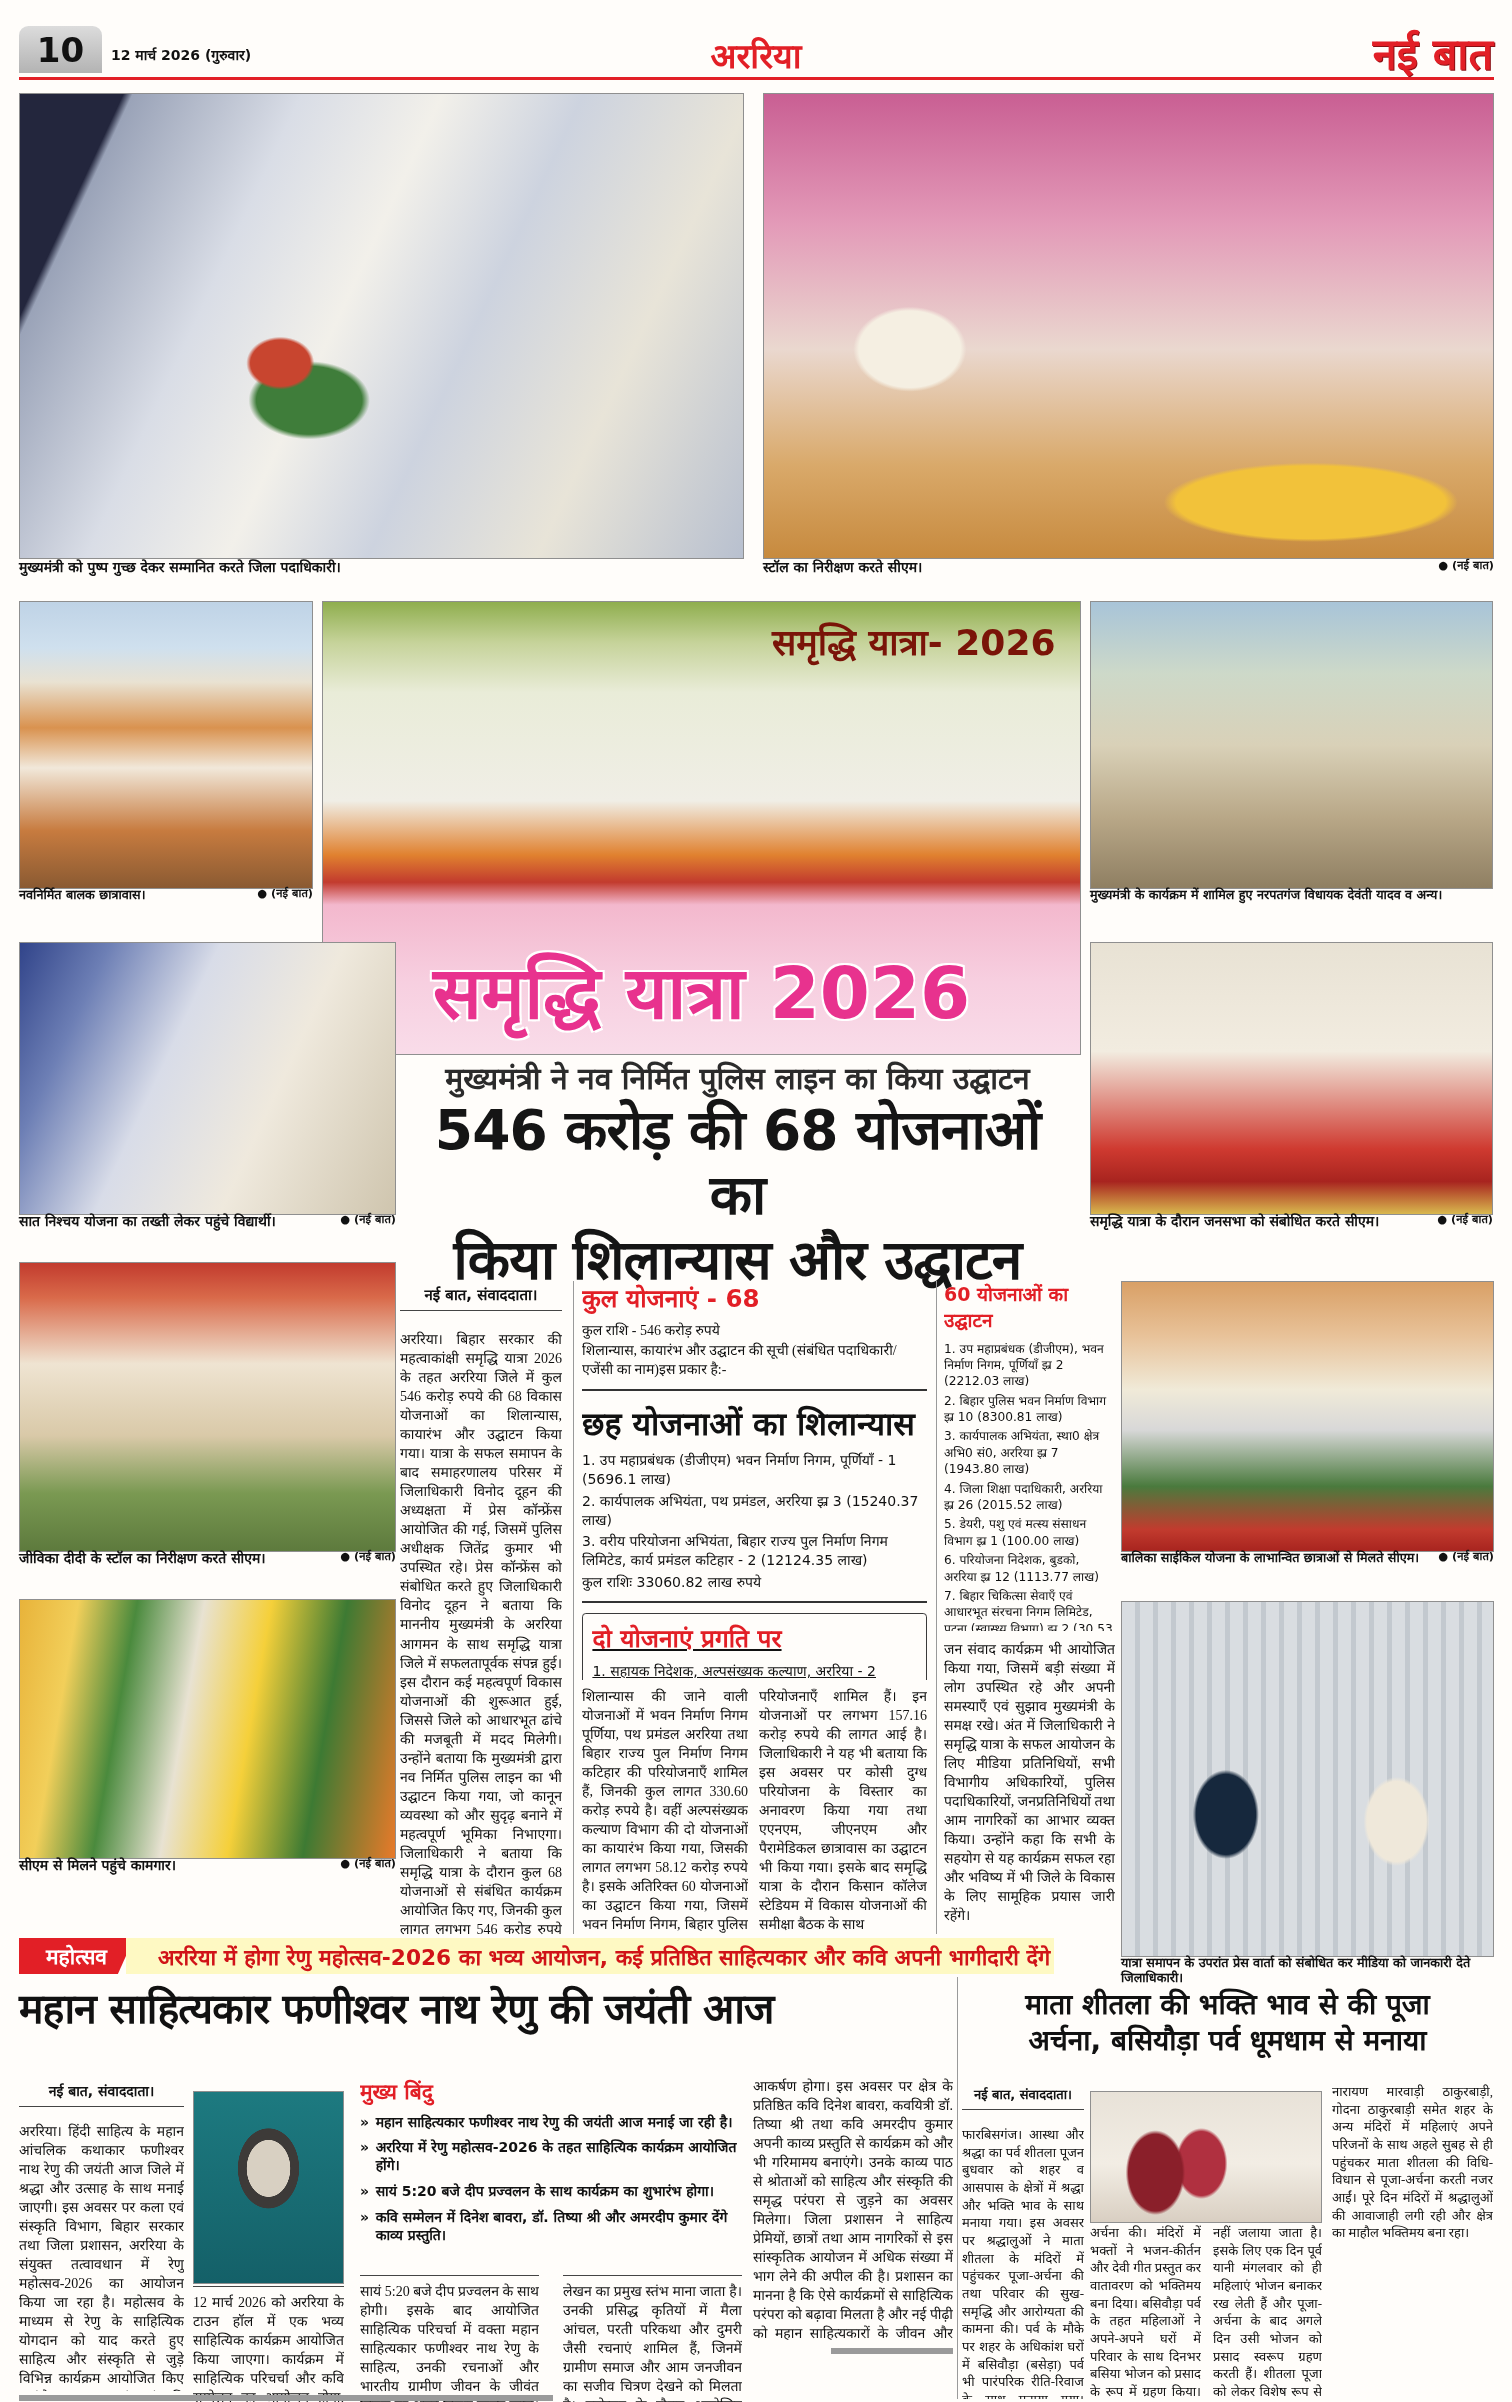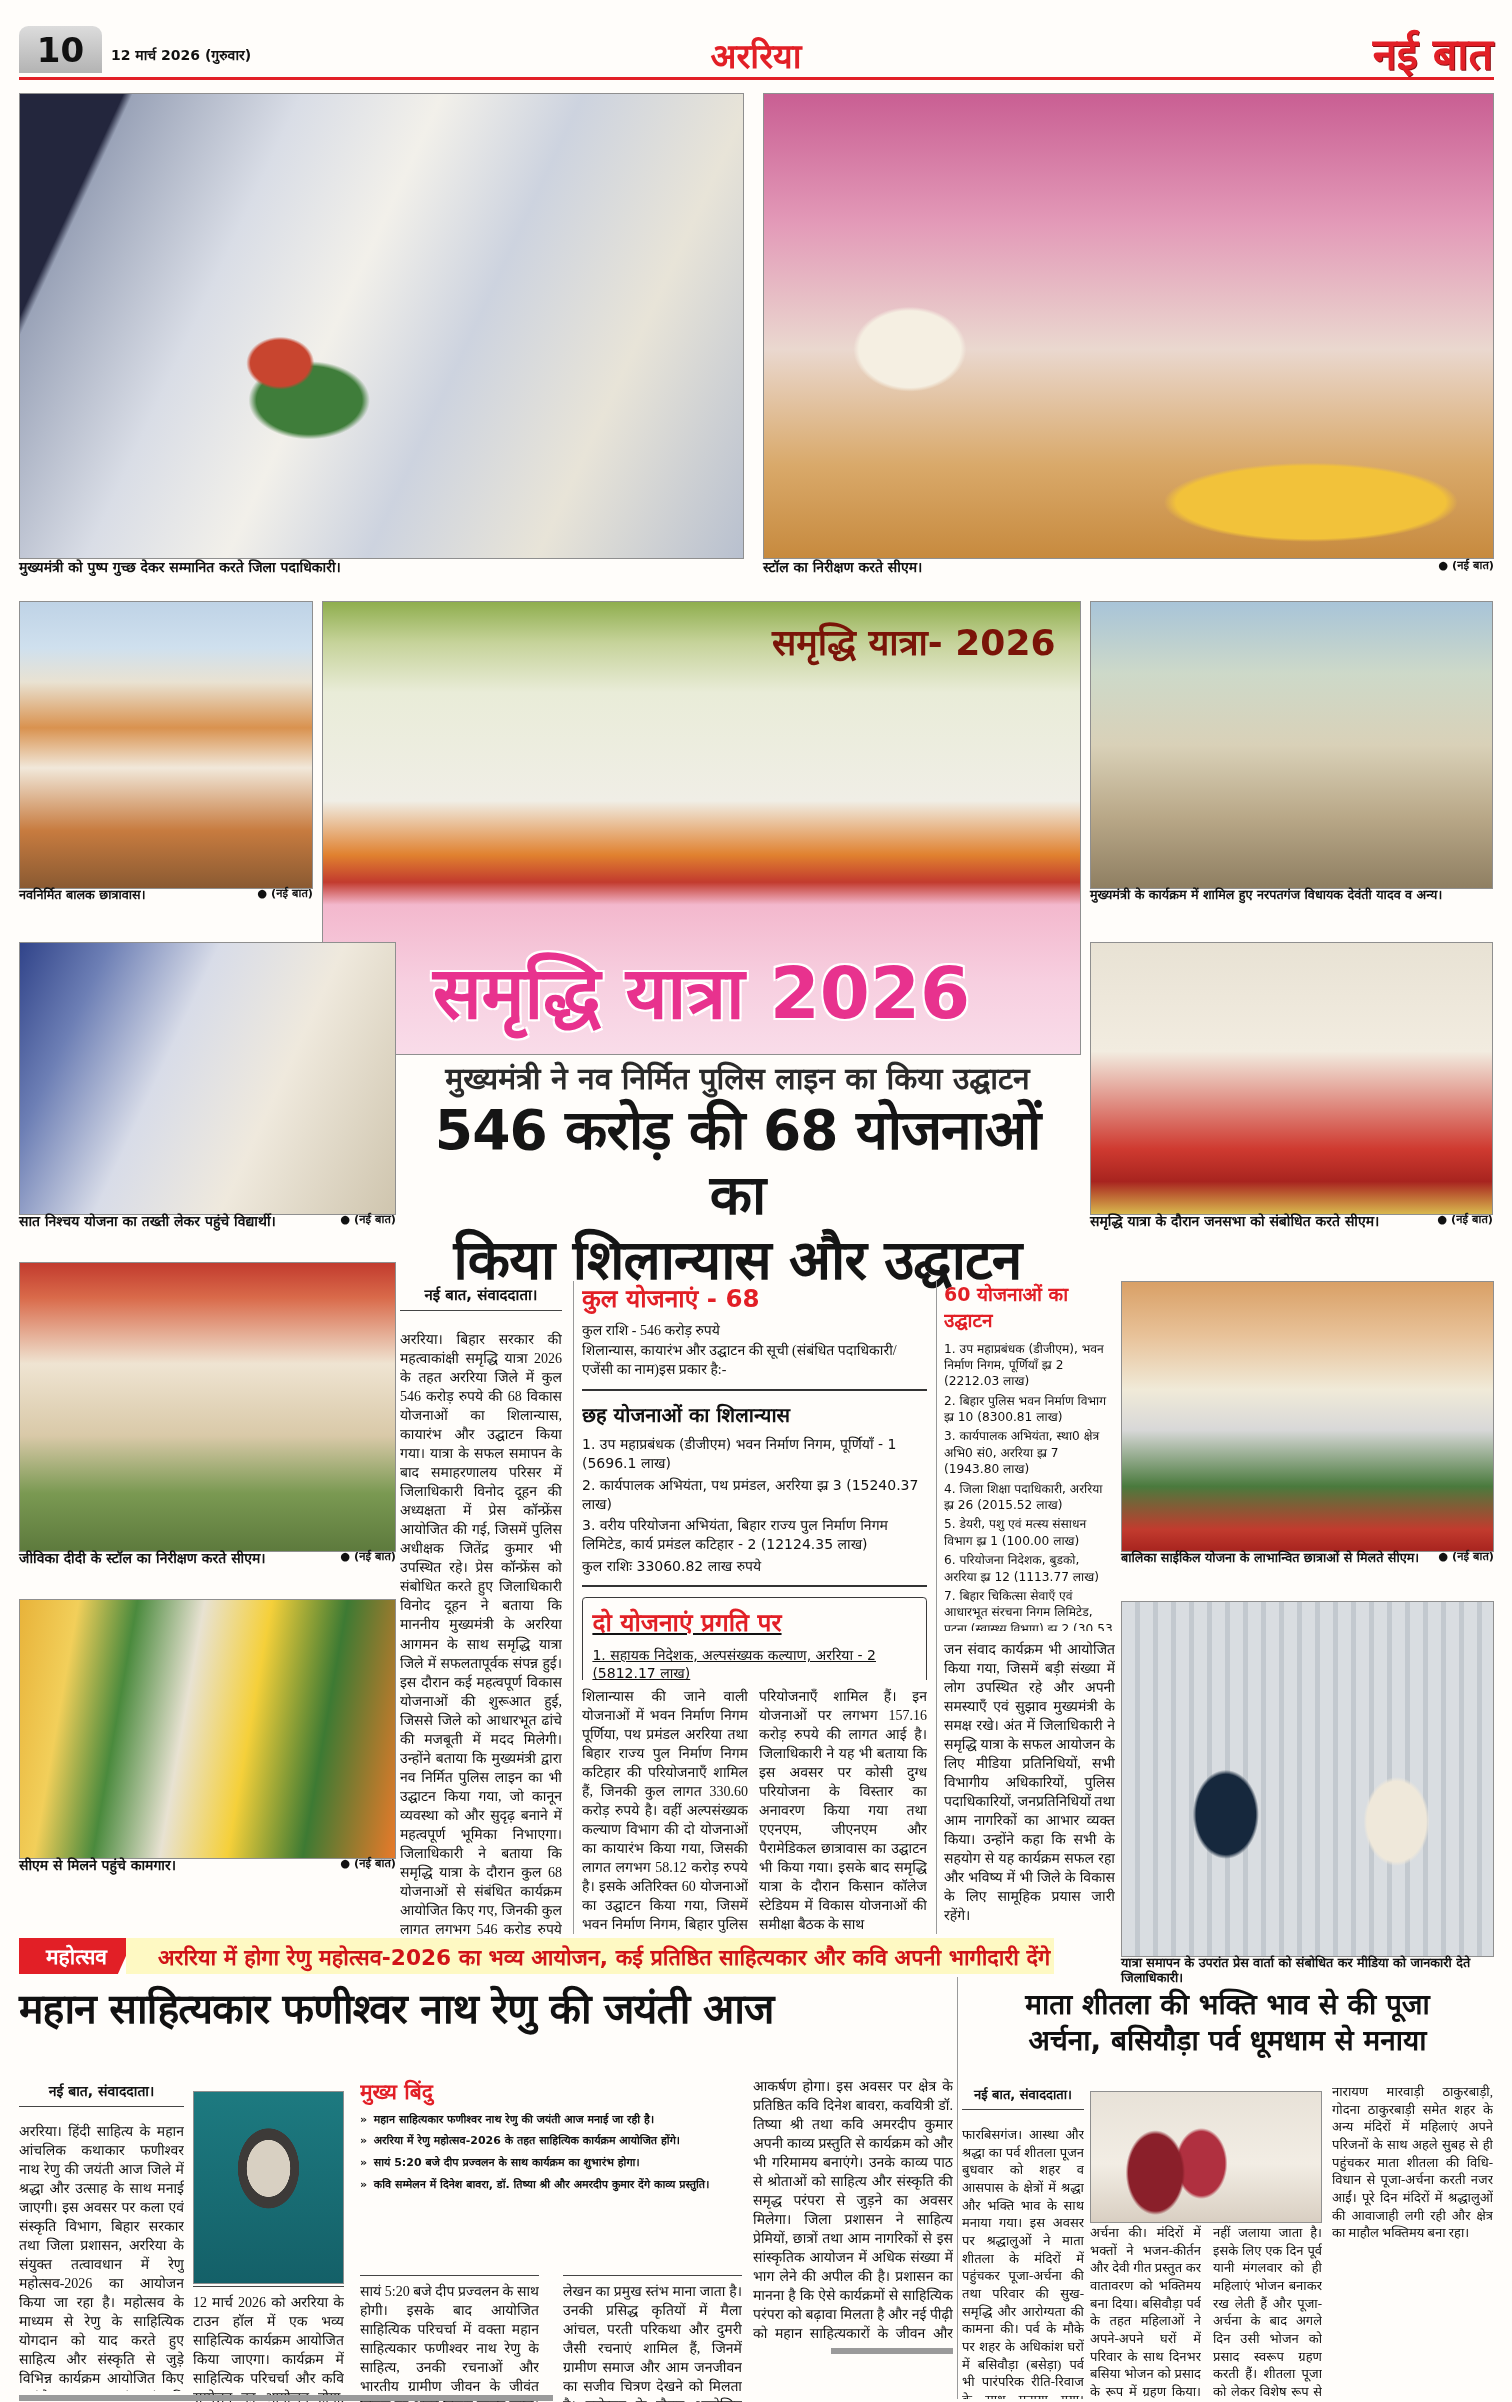--- a/index.html
+++ b/index.html
@@ -51,39 +51,39 @@
   .caption .credit{font-size:11.3px;white-space:nowrap;font-weight:700;}
   
   .kicker{font-family:"DejaVu Sans",sans-serif;font-weight:800;font-size:30px;text-align:center;color:#2b2b2b;}
   .mainhead{font-family:"DejaVu Sans",sans-serif;font-weight:900;font-size:55px;line-height:1.18;
             text-align:center;color:#151515;letter-spacing:-0.9px;}
   
   .byline{position:absolute;text-align:center;font-weight:700;font-size:15px;
           font-family:"DejaVu Sans",sans-serif;border-bottom:1.9px solid #444;padding-bottom:5.6px;}
   .bodytext{position:absolute;font-size:14px;line-height:1.36;text-align:justify;overflow:hidden;}
   .redhead{color:#e21f26;font-family:"DejaVu Sans",sans-serif;font-weight:900;font-size:24.5px;margin:0 0 7.5px 0;}
-  .blackhead{color:#111;font-family:"DejaVu Sans",sans-serif;font-weight:900;font-size:20px;margin:9.4px 0 7.5px 0;}
+  .blackhead{color:#111;font-family:"DejaVu Sans",sans-serif;font-weight:900;font-size:32px;margin:9.4px 0 7.5px 0;}
   .boxline{font-size:14px;line-height:1.35;margin-bottom:1.9px;}
   .bi{font-size:14px;line-height:1.35;margin-bottom:2.8px;font-family:"DejaVu Sans",sans-serif;}
   .hr2{height:1.9px;background:#333;margin:9.4px 0;}
   .vr{position:absolute;width:0.9px;background:#9a9a9a;}
   .progressbox{border:1.9px solid #3a3a3a;border-radius:3.8px;padding:7.5px 9.4px;margin-top:3.8px;text-decoration:underline;}
   
   .strip-label{position:absolute;background:#e21f26;color:#fff;display:flex;align-items:center;justify-content:center;
           font-family:"DejaVu Sans",sans-serif;font-weight:900;font-size:21px;
           clip-path:polygon(0 0,100% 0,86% 100%,0 100%);}
   .strip-yellow{position:absolute;background:#fef9c3;display:flex;align-items:center;
           font-family:"DejaVu Sans",sans-serif;font-weight:900;font-size:21.7px;color:#d01318;padding-left:32px;box-sizing:border-box;}
   .bighead2{position:absolute;font-family:"DejaVu Sans",sans-serif;font-weight:900;font-size:41px;color:#111;
           white-space:nowrap;letter-spacing:-0.9px;}
   .sheetlahead{position:absolute;font-family:"DejaVu Sans",sans-serif;font-weight:900;font-size:28px;line-height:1.3;
           text-align:center;color:#111;}
   .kpbox{position:absolute;overflow:hidden;}
   .kphead{color:#e21f26;font-family:"DejaVu Sans",sans-serif;font-weight:900;font-size:21px;margin-bottom:7.5px;}
-  .kp-row{display:flex;gap:6.6px;font-weight:700;font-size:11px;line-height:1.3;margin-bottom:7.5px;
+  .kp-row{display:flex;gap:6.6px;font-weight:700;font-size:14px;line-height:1.3;margin-bottom:7.5px;
           font-family:"DejaVu Sans",sans-serif;}
   .kp-row::before{content:"»";color:#111;font-weight:900;}
   .endbar{position:absolute;background:#9a9a9a;}
   .smallcap{font-size:12.7px;}
 </style>
 </head>
 <body>
 
 <div class="page">
 

